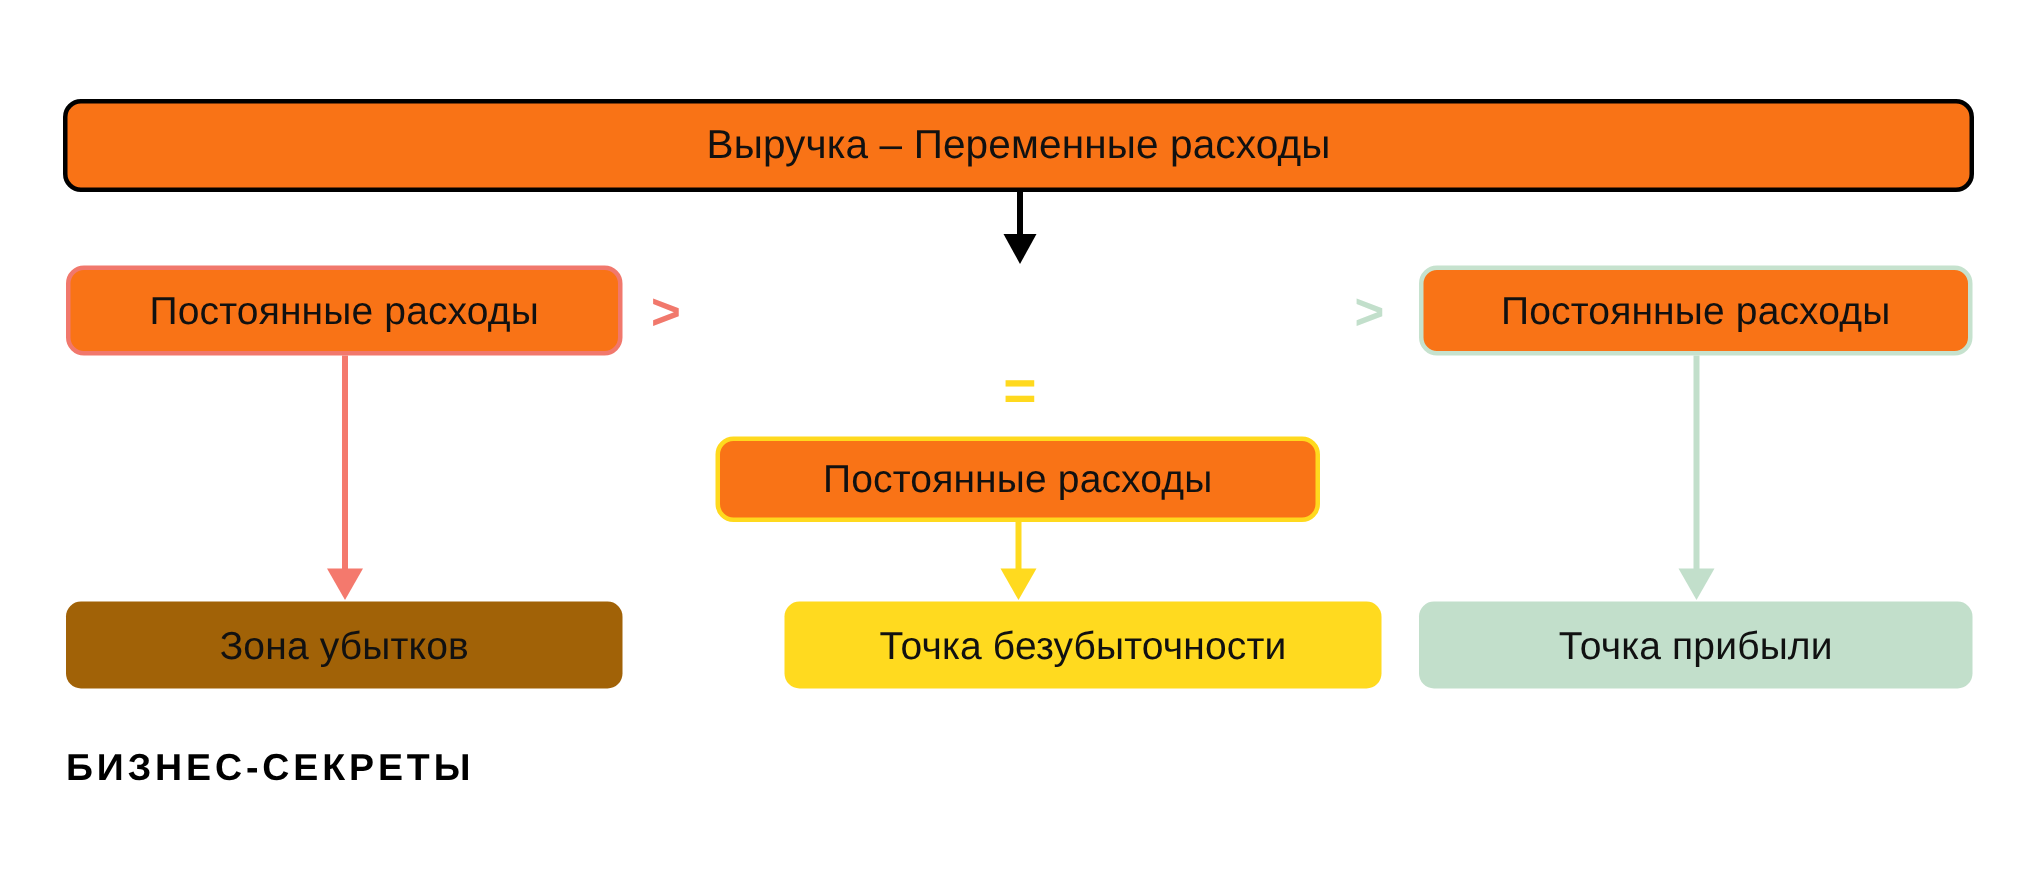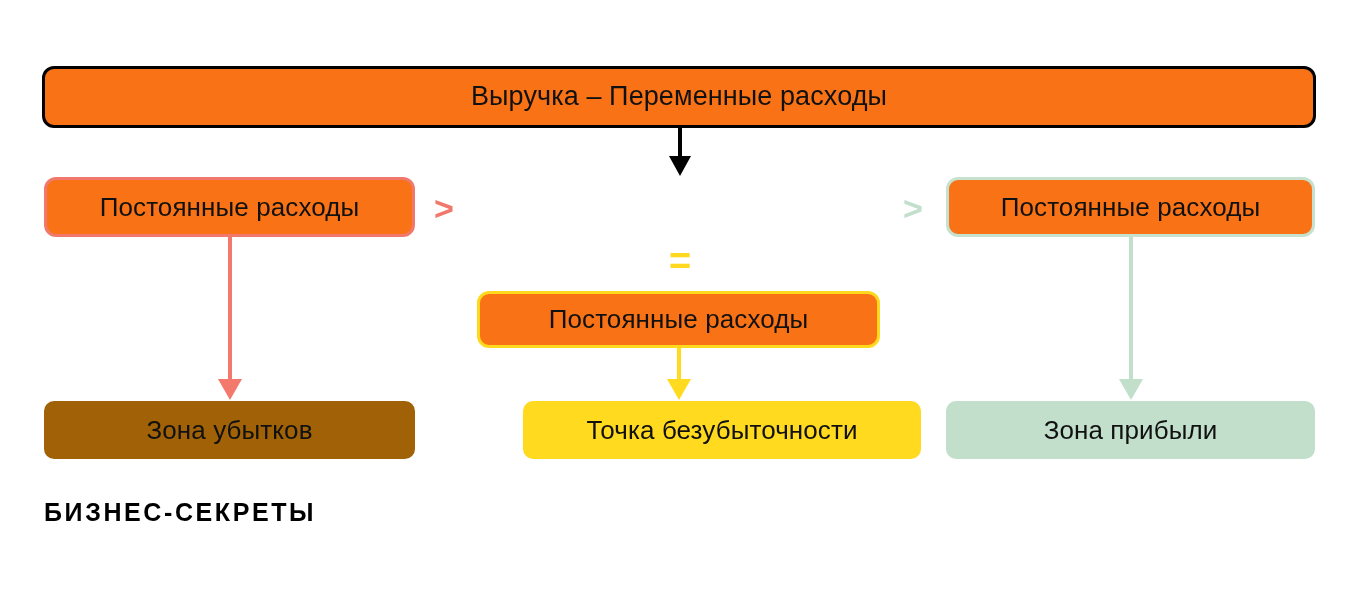--- a/index.html
+++ b/index.html
@@ -210,17 +210,17 @@
   <div class="box" id="box-fixed-right">Постоянные расходы</div>
 
   <div class="op" id="op-equals">=</div>
 
   <div class="box" id="box-fixed-mid">Постоянные расходы</div>
 
   <div class="box chip" id="chip-loss">Зона убытков</div>
 
   <div class="box chip" id="chip-breakeven">Точка безубыточности</div>
 
-  <div class="box chip" id="chip-profit">Зона прибыли</div>
+  <div class="box chip" id="chip-profit">Точка прибыли</div>
 
   <div id="watermark">БИЗНЕС-СЕКРЕТЫ</div>
 
 </div>
 
 </body></html>

